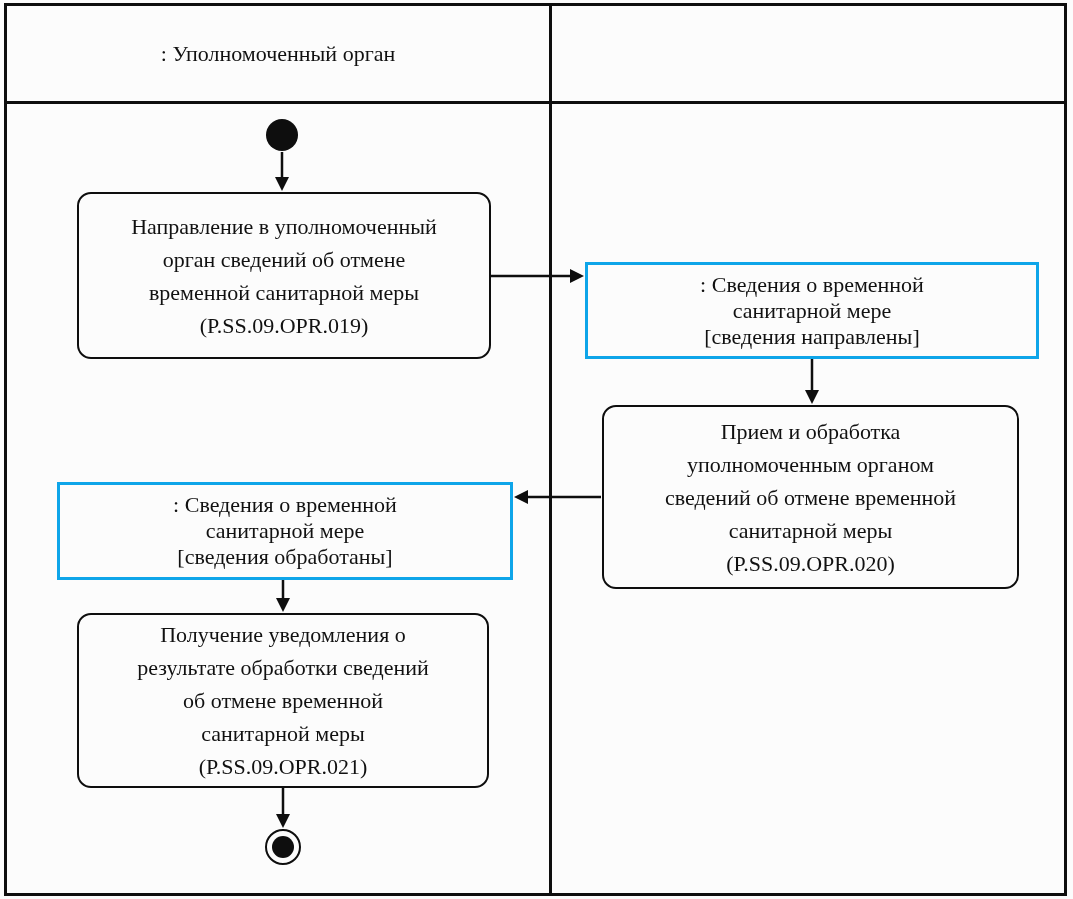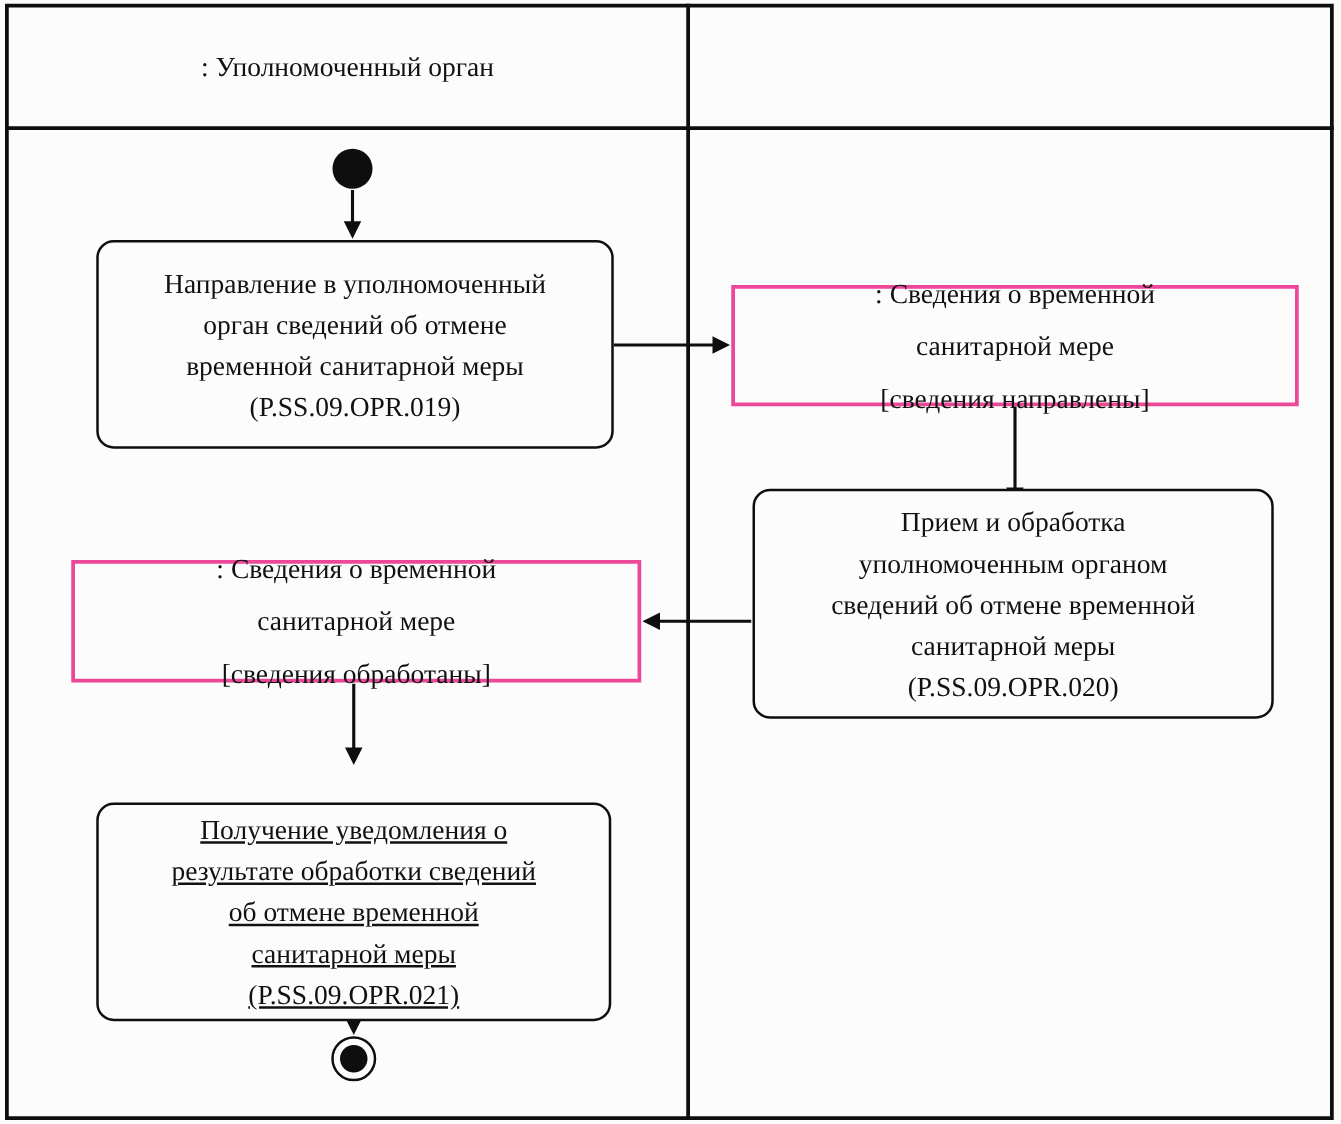--- a/index.html
+++ b/index.html
@@ -61,22 +61,23 @@
     font-size: 22px;
     line-height: 33px;
     white-space: pre-line;
     padding: 2px 6px;
   }
   .node.action {
     border: 2px solid #0e0e0e;
     border-radius: 14px;
   }
   .node.object {
-    border: 3px solid #ec4899;
-    line-height: 42px;
+    border: 3px solid #0ea5e9;
+    line-height: 26px;
+    margin-top: 34px;
   }
   .start-node {
     position: absolute;
     left: 266px; top: 119px;
     width: 32px; height: 32px;
     background: #0e0e0e;
     border-radius: 50%;
   }
   .final-node {
     position: absolute;
@@ -141,31 +142,31 @@
 
   <div class="node action" style="left:77px; top:192px; width:414px; height:167px;">Направление в уполномоченный
 орган сведений об отмене
 временной санитарной меры
 (P.SS.09.OPR.019)</div>
 
   <div class="node object" style="left:585px; top:228px; width:454px; height:97px;">: Сведения о временной
 санитарной мере
 [сведения направлены]</div>
 
-  <div class="node action" style="left:602px; top:391px; width:417px; height:184px;">Прием и обработка
+  <div class="node action" style="left:602px; top:405px; width:417px; height:184px;">Прием и обработка
 уполномоченным органом
 сведений об отмене временной
 санитарной меры
 (P.SS.09.OPR.020)</div>
 
   <div class="node object" style="left:57px; top:448px; width:456px; height:98px;">: Сведения о временной
 санитарной мере
 [сведения обработаны]</div>
 
-  <div class="node action" style="left:77px; top:642px; width:412px; height:175px;text-decoration:underline;">Получение уведомления о
+  <div class="node action" style="left:77px; top:613px; width:412px; height:175px;">Получение уведомления о
 результате обработки сведений
 об отмене временной
 санитарной меры
 (P.SS.09.OPR.021)</div>
 
   <div class="final-node">
     <div class="final-node-core"></div>
   </div>
 
 </div>

